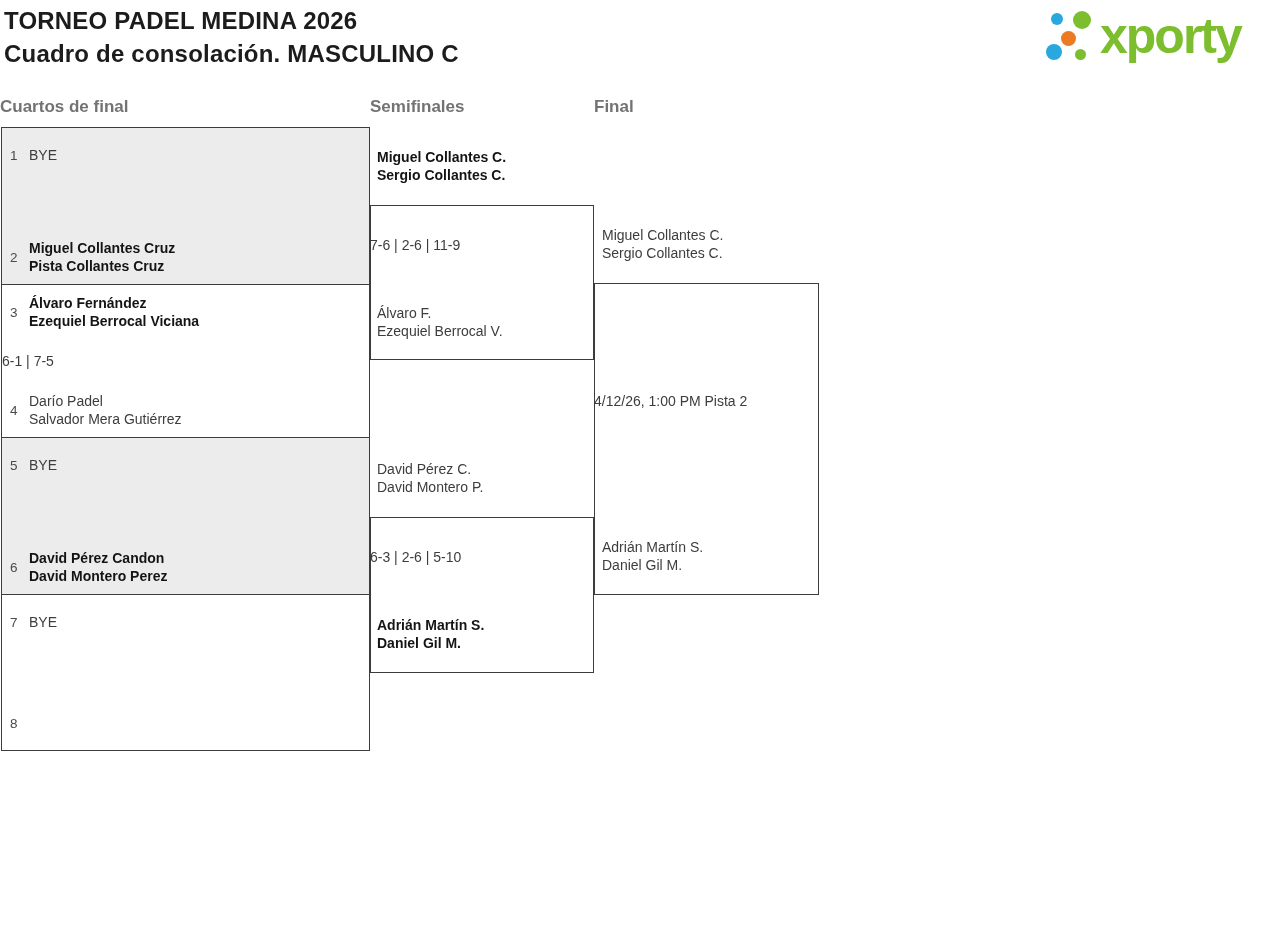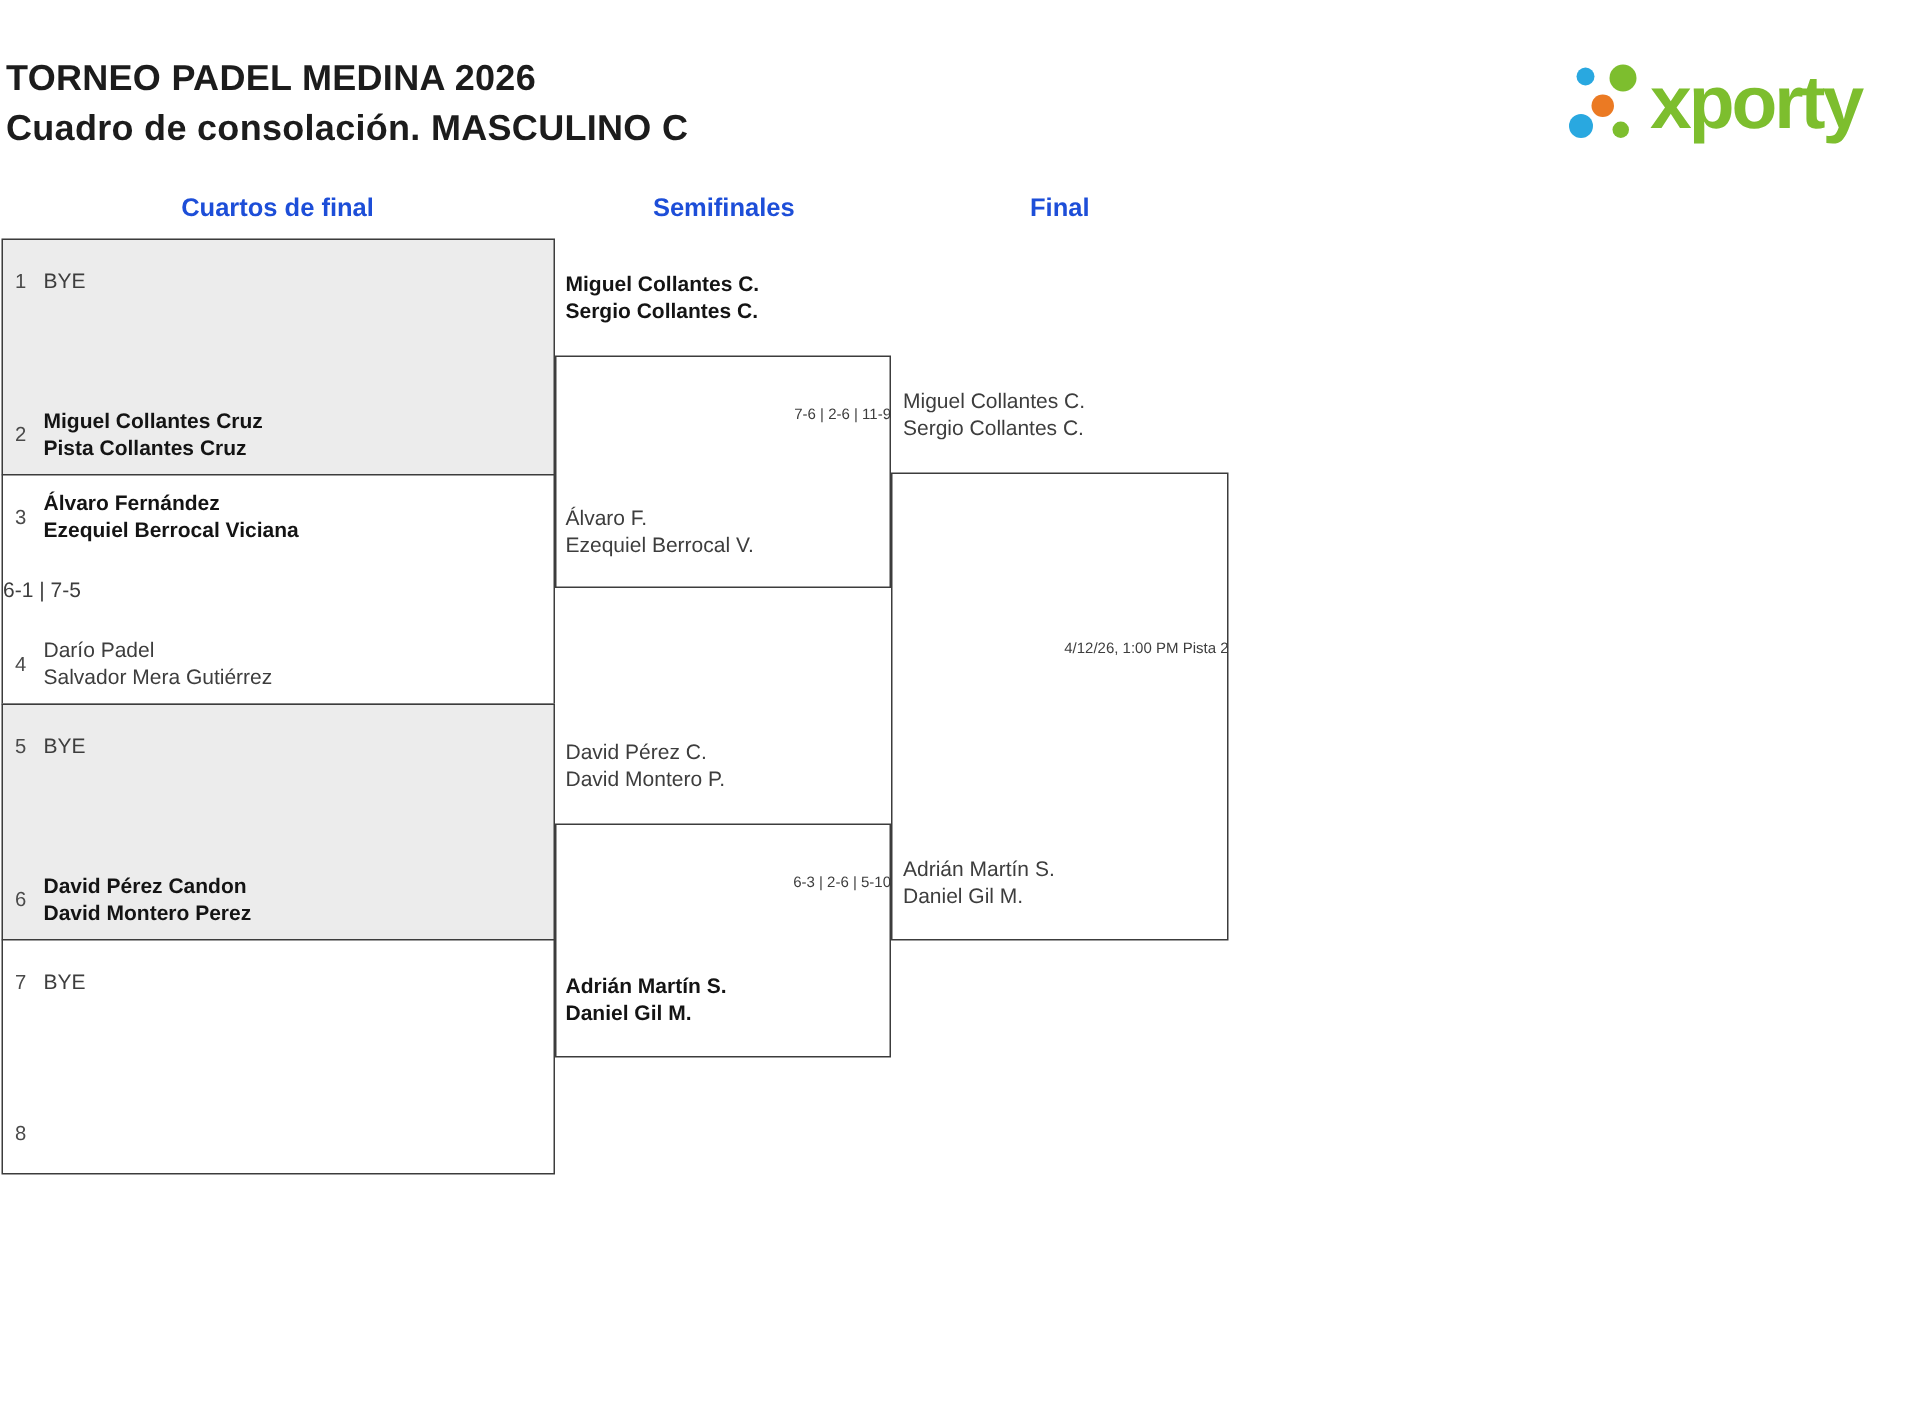--- a/index.html
+++ b/index.html
@@ -1,40 +1,39 @@
 <!DOCTYPE html>
 <html><head>
 <meta charset="utf-8">
 <style>
   * { margin:0; padding:0; box-sizing:border-box; }
   html,body { background:#fff; }
   .page {
     position:relative; width:1280px; height:774px; overflow:hidden;
     background:#ffffff; font-family:"Liberation Sans", sans-serif;
     color:#222;
-    margin-top:32px;
   }
   
   .title-block { position:absolute; left:4px; top:4px; }
   .title-line { font-size:24px; font-weight:700; line-height:33px; color:#1c1c1c; letter-spacing:.2px; white-space:nowrap; }
   
   .logo { position:absolute; left:1036px; top:3px; width:234px; height:72px; }
   .dot { position:absolute; border-radius:50%; }
   .dot-blue-small  { left:15px; top:10px; width:12px; height:12px; background:#29a8e0; }
   .dot-green-large { left:37px; top:8px;  width:18px; height:18px; background:#7dbe2e; }
   .dot-orange     { left:25px; top:28px; width:15px; height:15px; background:#eb7a23; }
   .dot-blue-large { left:10px; top:41px; width:16px; height:16px; background:#29a8e0; }
   .dot-green-small{ left:39px; top:46px; width:11px; height:11px; background:#7dbe2e; }
   .logo-text {
     position:absolute; left:64px; top:3px; font-size:50px; line-height:60px;
     font-weight:700; letter-spacing:-2px; color:#7dbe2e; white-space:nowrap;
   }
   
-  .round-header { position:absolute; top:97px; height:20px; text-align:center;
-    font-size:17px; font-weight:700; color:#1d4ed8; }
+  .round-header { position:absolute; top:97px; height:20px; 
+    font-size:17px; font-weight:700; color:#737373; }
   .rh-qf { left:0px;   width:370px; }
   .rh-sf { left:370px; width:225px; }
   .rh-f  { left:594px; width:225px; }
   
   .qf {
     position:absolute; left:1px; width:369px;
     border:1px solid #3c3c3c; background:#ffffff;
     display:flex; flex-direction:column; justify-content:space-between;
     padding:9px 0;
   }
@@ -50,22 +49,22 @@
   .nm:empty { display:none; }
   .w .nm { font-weight:700; color:#141414; }
   .qscore { height:18px; line-height:18px; text-align:left; font-size:14px; color:#3d3d3d; }
   
   .rect { position:absolute; border:1px solid #3c3c3c; background:transparent; }
   .sf1-rect { left:370px; top:205px; width:224px; height:155px; }
   .sf2-rect { left:370px; top:517px; width:224px; height:156px; }
   .f-rect   { left:594px; top:283px; width:225px; height:312px; }
   
   .abs-team { position:absolute; }
-  .score-line { position:absolute; height:18px; line-height:18px; text-align:right;
-    font-size:10px; color:#3d3d3d; }
+  .score-line { position:absolute; height:18px; line-height:18px; text-align:left;
+    font-size:14px; color:#3d3d3d; }
   .sf1-top    { left:377px; top:148px; }
   .sf1-score  { left:370px; top:236px; width:224px; }
   .sf1-bottom { left:377px; top:304px; }
   .sf2-top    { left:377px; top:460px; }
   .sf2-score  { left:370px; top:548px; width:224px; }
   .sf2-bottom { left:377px; top:616px; }
   .f-top      { left:602px; top:226px; }
   .f-schedule { left:594px; top:392px; width:225px; }
   .f-bottom   { left:602px; top:538px; }
 </style>

